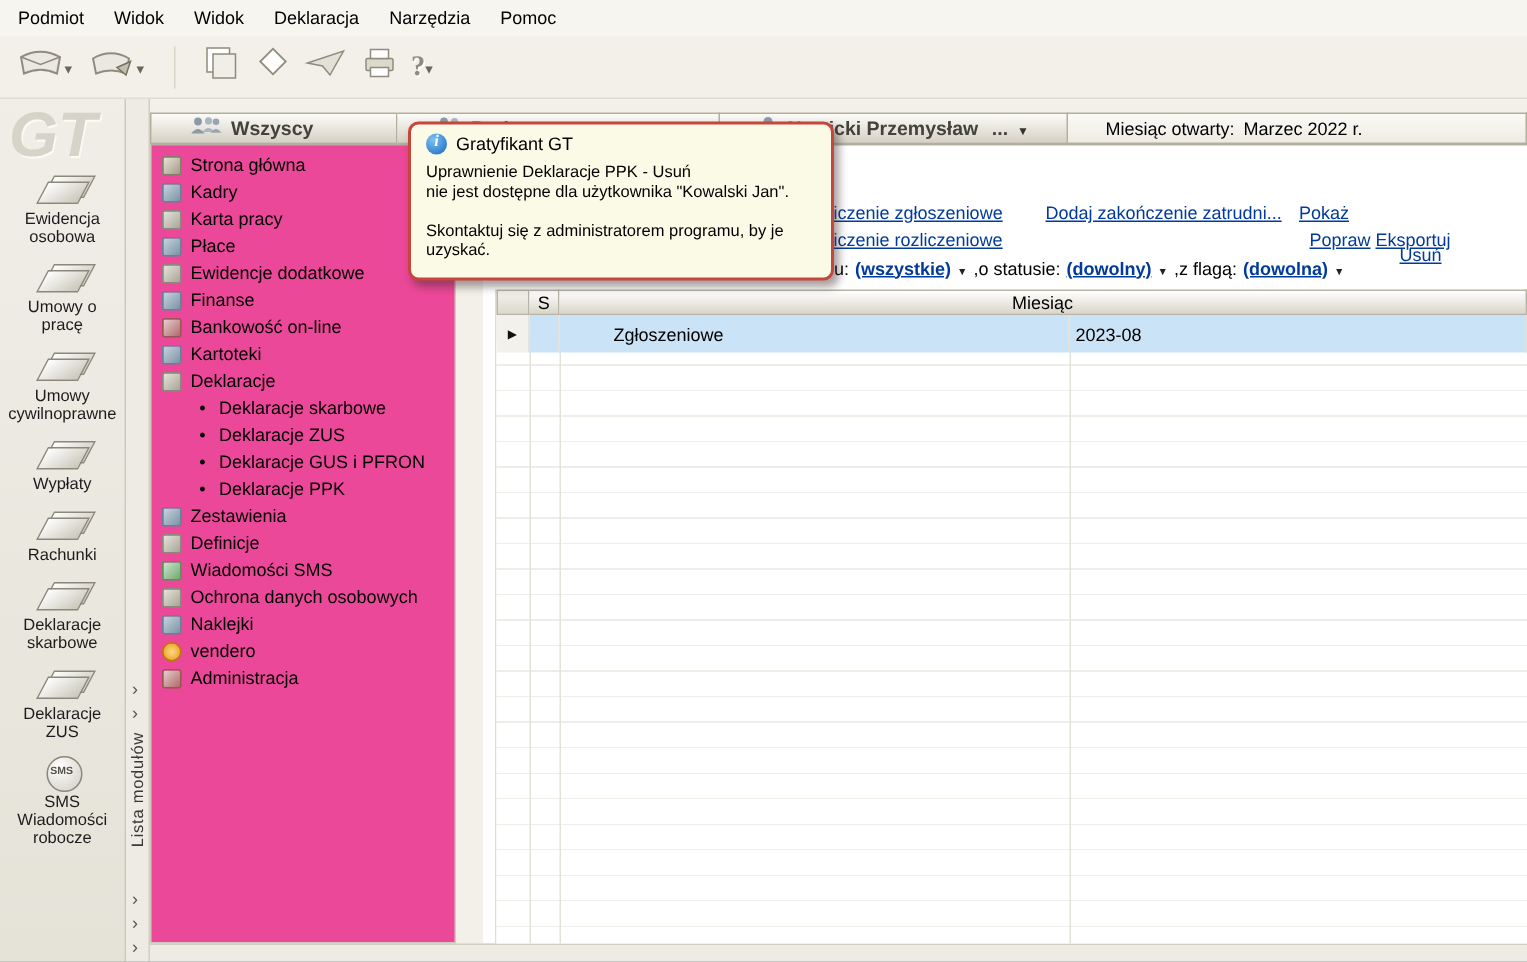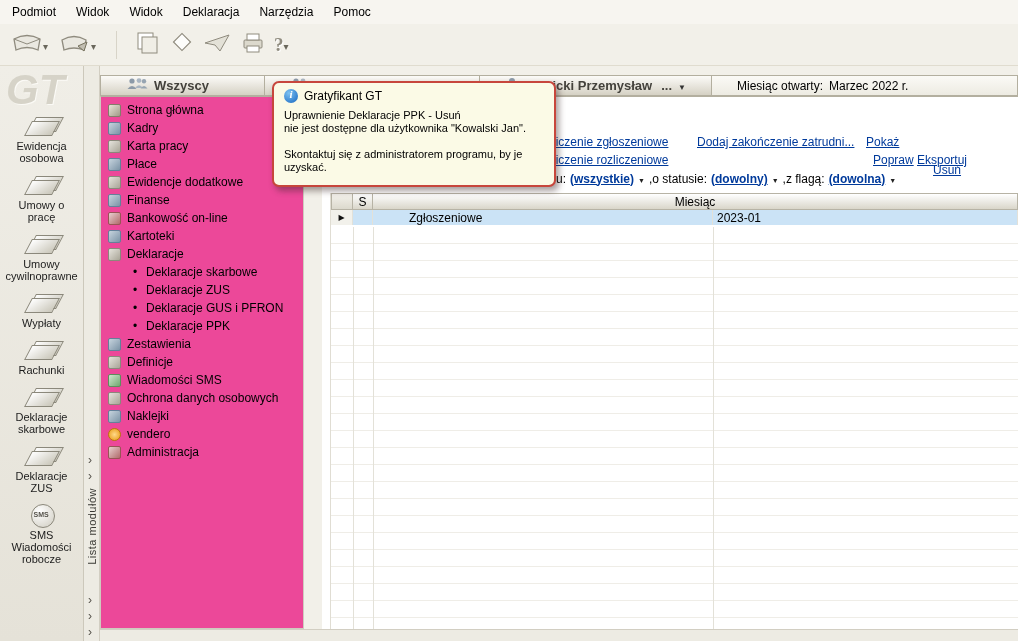--- a/index.html
+++ b/index.html
@@ -123,21 +123,21 @@
     border-left:1px solid #e0ddd3; }
   .thead { display:flex; height:17px; position:relative; z-index:2; }
   .th { background:linear-gradient(#ffffff,#d9d6ca);
     border:1px solid #b7b3a5; border-left:none; font-size:12px;
     display:flex; align-items:center; justify-content:center; cursor:pointer; }
   .th.gutter { width:22px; border-left:1px solid #b7b3a5;
     background:linear-gradient(#f4f2ec,#dcd9cd); cursor:default; }
   .th.s { width:20px; }
   .th.typ { width:340px; }
   .th.mies { flex:1; }
-  .trow { display:flex; height:15px; position:relative; z-index:2; cursor:pointer; }
+  .trow { display:flex; height:25px; position:relative; z-index:2; cursor:pointer; }
   .td { font-size:12px; display:flex; align-items:center;
     border-right:1px solid #e3e1d8; overflow:hidden; }
   .trow.selected .td { background:#cbe3f6; }
   .td.gutter { width:22px; justify-content:center; }
   .trow.selected .td.gutter { background:#f2f1eb; }
   .marker::before { content:"▶"; font-size:8px; color:#111; }
   .td.s { width:20px; }
   .td.typ { width:340px; padding-left:36px; }
   .td.mies { flex:1; padding-left:4px; }
   .tbody-grid { position:absolute; left:0; right:0; top:34px; bottom:0; z-index:1;
@@ -413,21 +413,21 @@
     <div class="table">
       <div class="thead">
         <div class="th gutter"></div>
         <div class="th s">S</div>
         <div class="th mies">Miesiąc</div>
       </div>
       <div class="trow selected">
         <div class="td gutter marker"></div>
         <div class="td s"></div>
         <div class="td typ">Zgłoszeniowe</div>
-        <div class="td mies">2023-01</div>
+        <div class="td mies">2023-08</div>
       </div>
       <div class="tbody-grid">
         <span class="vline v1"></span>
         <span class="vline v2"></span>
         <span class="vline v3"></span>
       </div>
     </div>
   </div>
 
   <div class="bottom-strip"></div>

